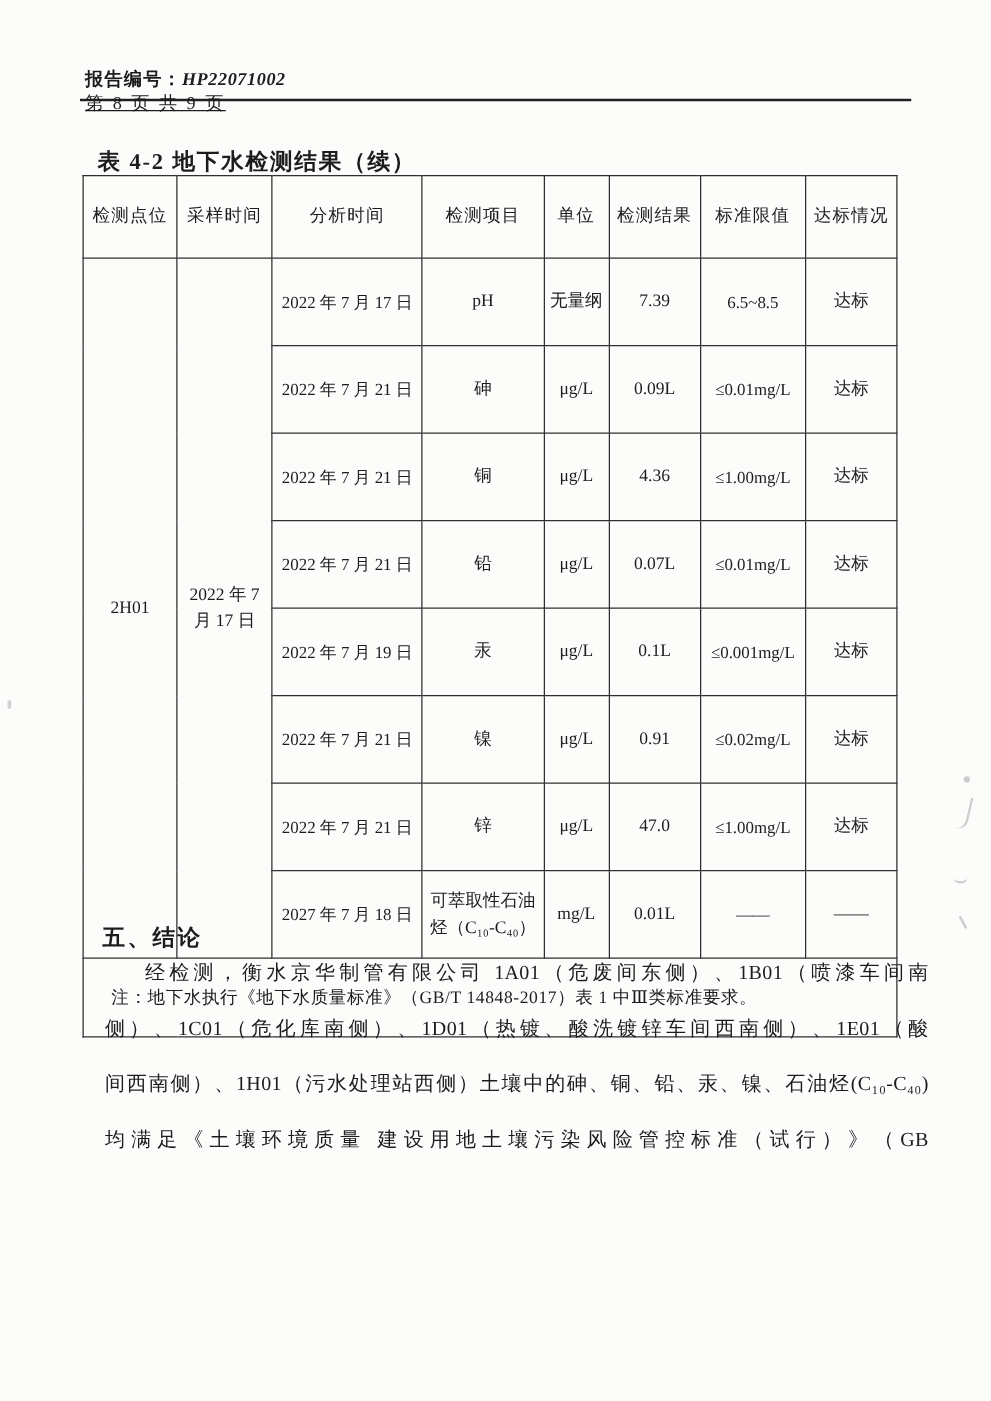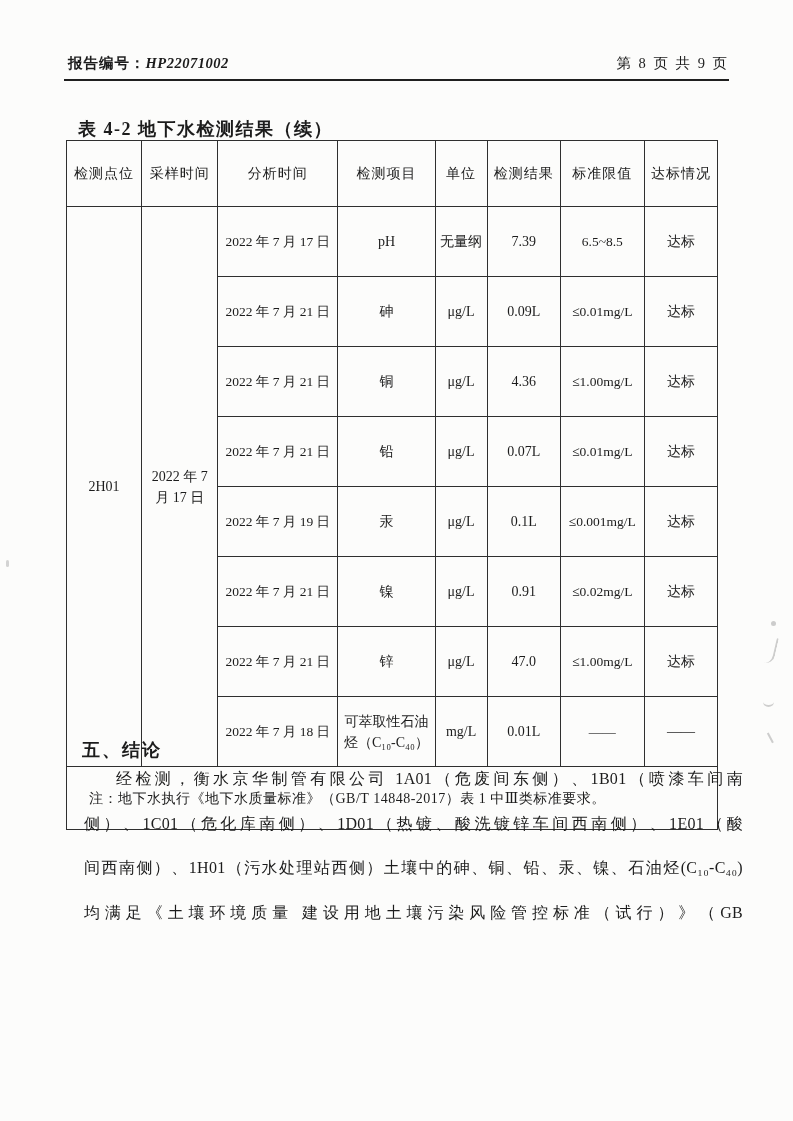--- a/index.html
+++ b/index.html
@@ -10,24 +10,25 @@
     background:#fcfcfb;
     color:#1c1c1c;
     font-family:"Liberation Serif","DejaVu Serif",serif;
     overflow:hidden;
   }
   
   .doc-header{
     position:absolute;top:54px;left:68px;right:64px;
     display:flex;justify-content:space-between;align-items:baseline;
     font-size:14.5px;
+    flex-direction:column;
   }
   .report-label{font-weight:700;letter-spacing:1px;}
   .report-no{font-style:italic;font-weight:700;letter-spacing:.5px;}
-  .page-info{letter-spacing:2px;}
+  .page-info{letter-spacing:2px;text-decoration:underline;}
   .hdr-rule{
     position:absolute;top:79px;left:64px;width:665px;height:2px;
     background:#1f1f1f;
   }
   
   .table-title{
     position:absolute;top:105px;left:66px;margin:12px;
     font-size:18px;font-weight:700;letter-spacing:1.5px;
   }
   
@@ -173,21 +174,21 @@
         </tr>
         <tr>
           <td class="date-cell">2022 年 7 月 21 日</td>
           <td class="item-cell">锌</td>
           <td class="unit-cell">μg/L</td>
           <td>47.0</td>
           <td class="limit-cell">≤1.00mg/L</td>
           <td>达标</td>
         </tr>
         <tr>
-          <td class="date-cell">2022 年 7 月 18 日</td>
+          <td class="date-cell">2027 年 7 月 18 日</td>
           <td class="item-cell">可萃取性石油烃（C₁₀-C₄₀）</td>
           <td class="unit-cell">mg/L</td>
           <td>0.01L</td>
           <td class="limit-cell">——</td>
           <td>——</td>
         </tr>
         <tr class="note-row">
           <td colspan="8">注：地下水执行《地下水质量标准》（GB/T 14848-2017）表 1 中Ⅲ类标准要求。</td>
         </tr>
       </tbody>

